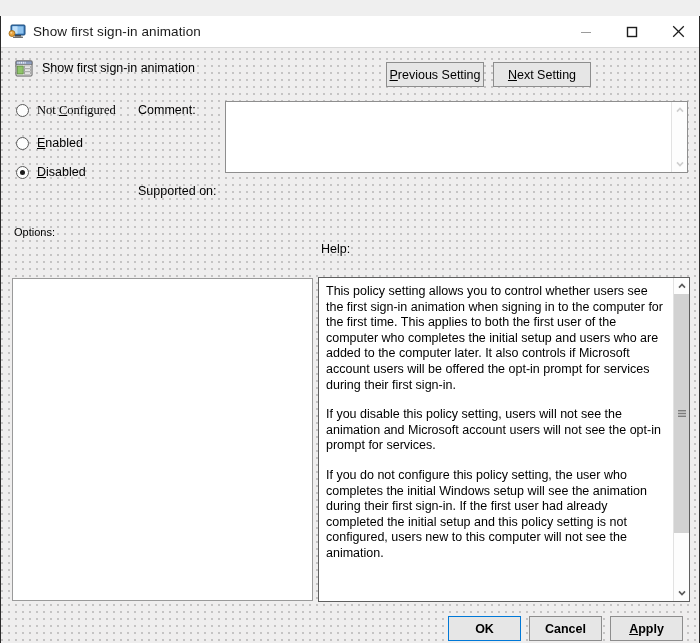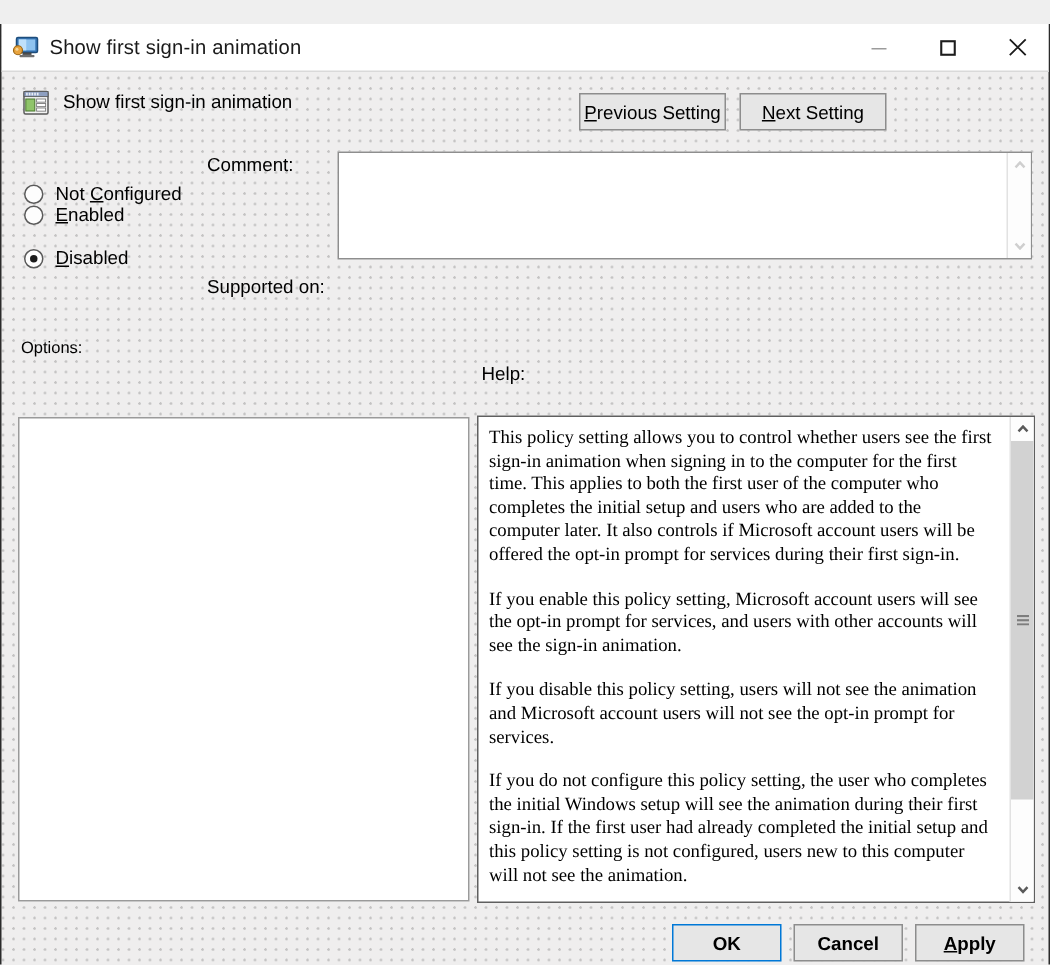--- a/index.html
+++ b/index.html
@@ -87,21 +87,21 @@
   .acc { text-decoration: underline; }
 
   
   .radio-row {
     position: absolute;
     left: 15px;
     display: flex; align-items: center;
     height: 18px;
     cursor: default;
   }
-  #radio-notconfig { top: 104px; }
+  #radio-notconfig { top: 85px; font-family: Liberation Serif, serif; }
   #radio-enabled   { top: 118px; text-align: center; }
   #radio-disabled  { top: 147px; }
   .radio-mark {
     width: 13px; height: 13px; border-radius: 50%;
     border: 1px solid #5a5a5a;
     background: #fdfdfd;
     position: relative;
     flex: 0 0 auto;
     margin-right: 8px;
   }
@@ -197,21 +197,20 @@
     position: absolute; left: 317px; top: 261px;
     width: 372px; height: 325px;
     background: #fff;
     border: 1px solid #5f5f5f;
     display: flex;
   }
   #help-text {
     flex: 1 1 auto;
     padding: 6px 9px 24px 7px;
     overflow: hidden;
-    font-family: Liberation Serif, serif;
   }
   #help-text p {
     margin: 0 0 14px 0;
     font-size: 12.5px;
     line-height: 15.6px;
     color: #000;
   }
   #help-text p:last-child { margin-bottom: 0; }
 
   
@@ -334,21 +333,20 @@
   <div id="lbl-supported">Supported on:</div>
 
   <div id="lbl-options">Options:</div>
   <div id="lbl-help">Help:</div>
 
   <div id="options-panel"></div>
 
   <div id="help-panel">
     <div id="help-text">
       <p>This policy setting allows you to control whether users see the first sign-in animation when signing in to the computer for the first time.  This applies to both the first user of the computer who completes the initial setup and users who are added to the computer later.  It also controls if Microsoft account users will be offered the opt-in prompt for services during their first sign-in.</p>
-      <p>If you enable this policy setting, Microsoft account users will see the opt-in prompt for services, and users with other accounts will see the sign-in animation.</p>
       <p>If you disable this policy setting, users will not see the animation and Microsoft account users will not see the opt-in prompt for services.</p>
       <p>If you do not configure this policy setting, the user who completes the initial Windows setup will see the animation during their first sign-in. If the first user had already completed the initial setup and this policy setting is not configured, users new to this computer will not see the animation.</p>
     </div>
     <div class="vscroll">
       <div class="sb-arrow">
         <svg width="8" height="6" viewBox="0 0 8 6">
             <path d="M1 4.6 L4 1.4 L7 4.6" fill="none" stroke="#5a5a5a" stroke-width="1.6"></path>
           </svg>
       </div>
       <div class="sb-track">

